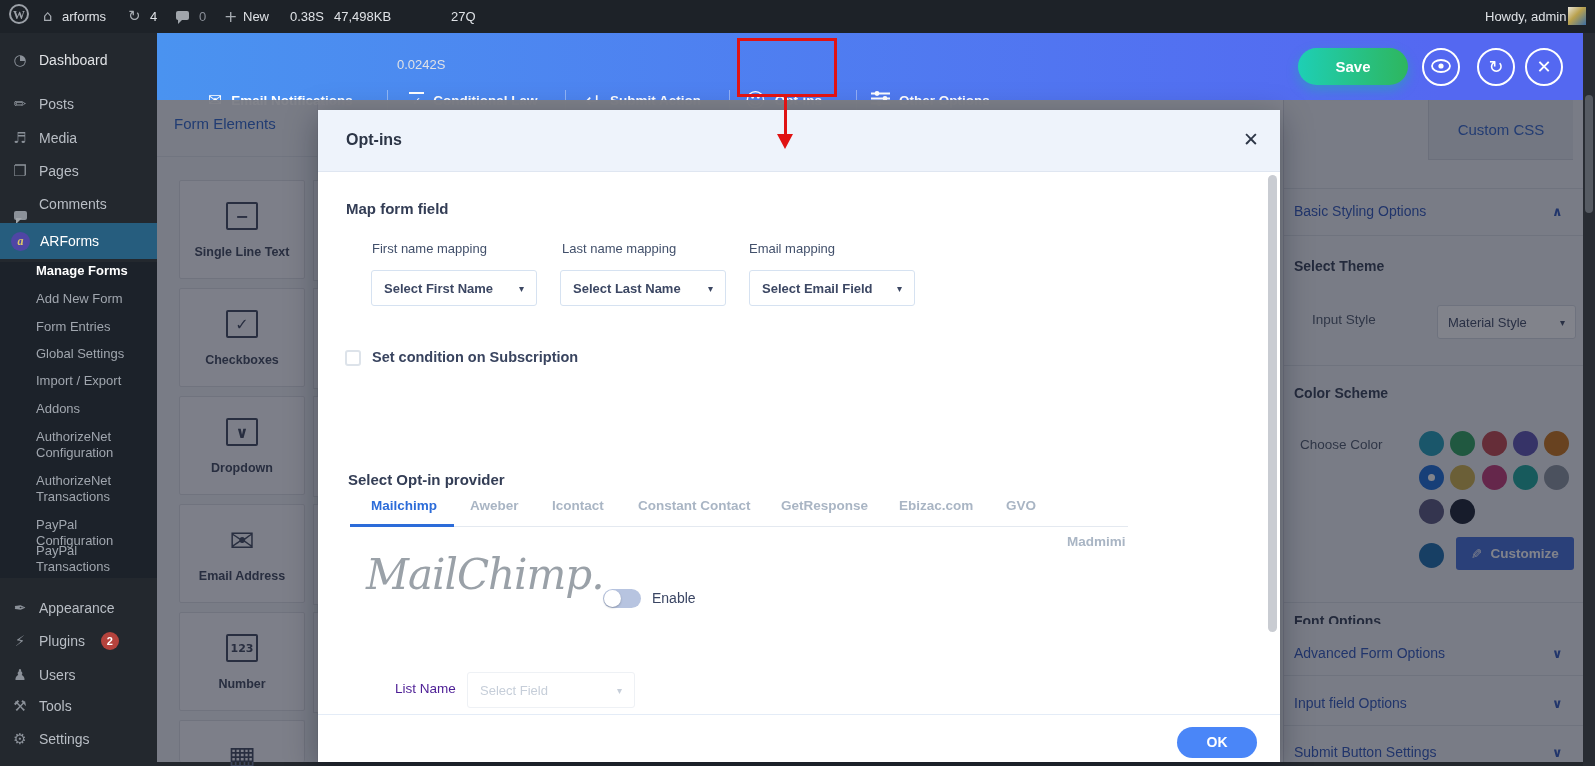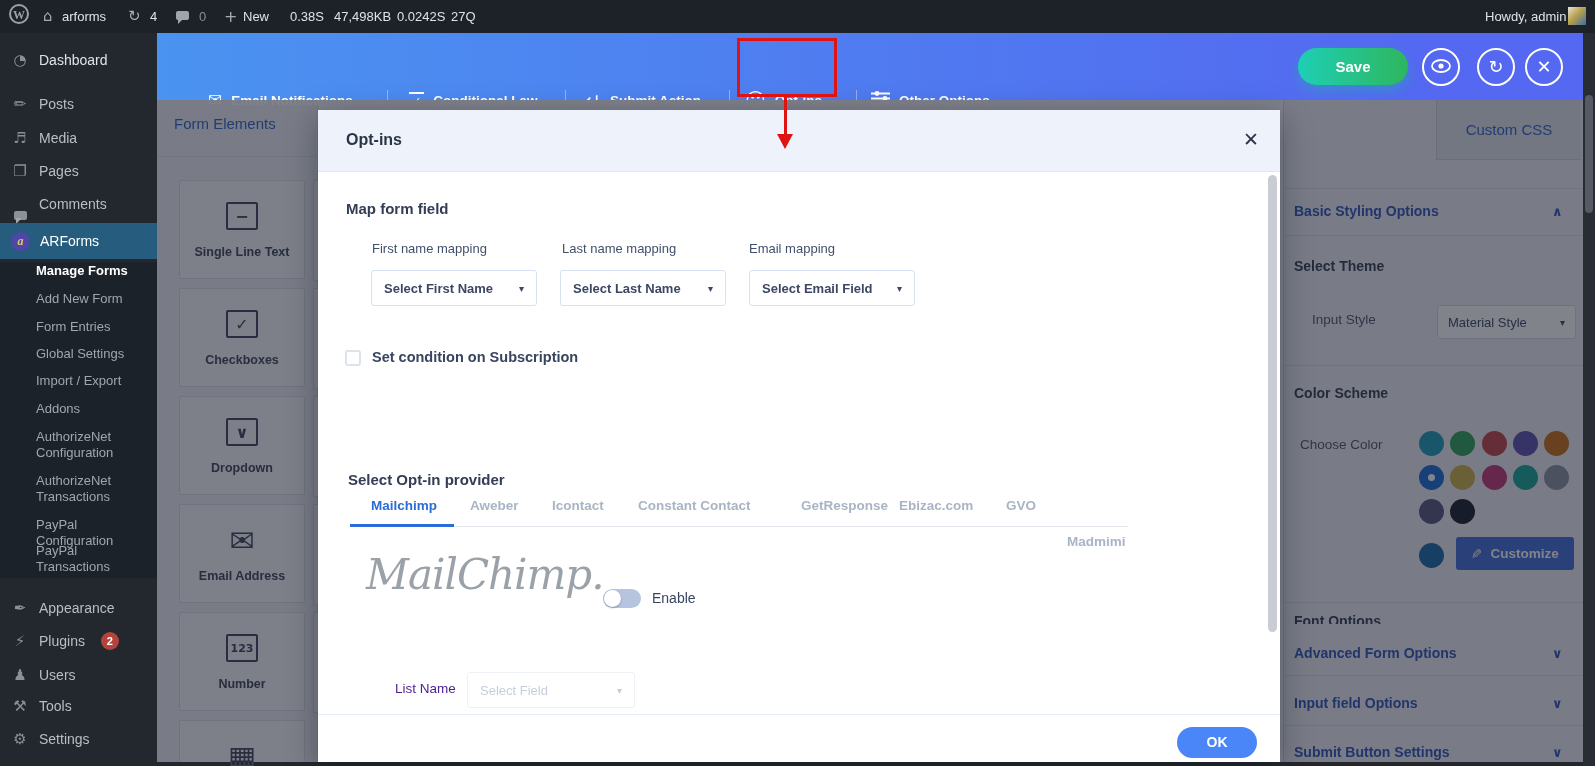--- a/index.html
+++ b/index.html
@@ -59,21 +59,21 @@
   .tile-label{color:#3b4359;font-weight:bold;font-size:12.5px;margin-top:7px;}
   .box-ico{width:32px;height:28px;border:2px solid #3b4359;border-radius:2px;display:flex;align-items:center;
            justify-content:center;font-weight:bold;box-sizing:border-box;font-family:"DejaVu Sans",sans-serif;}
   .sliver{position:absolute;left:156px;width:5px;background:#f6f7fa;border:1px solid #d9dce3;border-right:none;}
 
   
   .style-panel{position:absolute;left:1283px;top:100px;width:300px;height:662px;background:#eef0f4;z-index:3;
                border-left:1px solid #d3d6dd;box-sizing:border-box;}
   .sp-tab{position:absolute;top:0;height:60px;line-height:60px;text-align:center;color:#2e62c9;font-size:15px;}
   .sp-hr{position:absolute;left:0;width:300px;height:1px;background:#d7dbe2;}
-  .sp-acc{position:absolute;left:10px;color:#2a52b8;font-weight:bold;font-size:14px;white-space:nowrap;}
+  .sp-acc{position:absolute;left:10px;color:#2a52b8;font-weight:normal;font-size:14px;white-space:nowrap;}
   .sp-chev{position:absolute;left:268px;color:#2a52b8;font-weight:bold;font-size:13px;
            font-family:"DejaVu Sans",sans-serif;}
   .sp-head{position:absolute;left:10px;color:#303a50;font-weight:bold;font-size:14px;}
   .sp-label{position:absolute;color:#4a5568;font-size:13.5px;}
   .sp-select{position:absolute;height:34px;background:#fff;border:1px solid #d5dae2;border-radius:3px;
              display:flex;align-items:center;justify-content:space-between;padding:0 10px;box-sizing:border-box;
              color:#3c4763;font-size:13px;}
   .sw{position:absolute;width:25px;height:25px;border-radius:50%;}
   .sw-sel:after{content:'';position:absolute;left:9px;top:9px;width:7px;height:7px;border-radius:50%;background:#fff;}
   .customize{position:absolute;left:172px;top:437px;width:118px;height:33px;background:#3f6ad8;border-radius:3px;
@@ -128,21 +128,21 @@
     <span class="ab-item ico" style="left:43px;font-size:15px;color:#a7acb2;">⌂</span>
     <span class="ab-item" style="left:62px;">arforms</span>
     <span class="ab-item ico" style="left:128px;color:#a7acb2;font-size:15px;">↻</span>
     <span class="ab-item" style="left:150px;">4</span>
     <span class="ab-item bubble abs" style="left:176px;"></span>
     <span class="ab-item" style="left:199px;color:#8a8f98;">0</span>
     <span class="ab-item ico" style="left:224px;font-size:16px;color:#a7acb2;">+</span>
     <span class="ab-item" style="left:243px;">New</span>
     <span class="ab-item" style="left:290px;">0.38S</span>
     <span class="ab-item" style="left:334px;">47,498KB</span>
-    <span class="ab-item" style="left:397px;">0.0242S</span>
+    <span class="ab-item" style="left:397px;margin-top:48px;">0.0242S</span>
     <span class="ab-item" style="left:451px;">27Q</span>
     <span class="ab-item" style="left:1485px;">Howdy, admin</span>
     <span class="abs" style="left:1568px;top:7px;width:18px;height:18px;background:linear-gradient(135deg,#e8e4d8,#b9a14d 45%,#3b6ea5);"></span>
   </div>
 
   <div class="sidebar">
     <div class="sb-item" style="top:12px;">
       <span class="sb-ico">◔</span>
       <span>Dashboard</span>
     </div>
@@ -301,21 +301,21 @@
     </div>
 
     <div class="sliver" style="top:80px;height:99px;"></div>
     <div class="sliver" style="top:188px;height:99px;"></div>
     <div class="sliver" style="top:296px;height:99px;"></div>
     <div class="sliver" style="top:404px;height:99px;"></div>
     <div class="sliver" style="top:512px;height:99px;"></div>
   </div>
 
   <div class="style-panel">
-    <div class="sp-tab" style="left:152px;width:145px;background:#e1e4ea;border-bottom:1px solid #cfd3db;border-left:1px solid #cfd3db;box-sizing:border-box;">Custom CSS</div>
+    <div class="sp-tab" style="left:144px;width:145px;background:#e1e4ea;border-bottom:1px solid #cfd3db;border-left:1px solid #cfd3db;box-sizing:border-box;">Custom CSS</div>
 
     <div class="sp-hr" style="top:88px;"></div>
     <div class="sp-acc" style="top:103px;">Basic Styling Options</div>
     <div class="sp-chev" style="top:104px;">∧</div>
     <div class="sp-hr" style="top:135px;"></div>
 
     <div class="sp-head" style="top:158px;">Select Theme</div>
     <div class="sp-label" style="left:16px;top:212px;margin-left:12px;">Input Style</div>
     <div class="sp-select" style="left:153px;top:205px;width:139px;">
       <span>Material Style</span>
@@ -386,21 +386,21 @@
 
     <div class="m-check"></div>
     <div class="m-h2" style="left:54px;top:239px;font-size:14.5px;color:#39445f;">Set condition on Subscription</div>
 
     <div class="m-h2" style="left:30px;top:361px;">Select Opt-in provider</div>
 
     <div class="mtab mtab-active" style="left:53px;">Mailchimp</div>
     <div class="mtab" style="left:152px;">Aweber</div>
     <div class="mtab" style="left:234px;">Icontact</div>
     <div class="mtab" style="left:320px;">Constant Contact</div>
-    <div class="mtab" style="left:483px;text-align:center;">GetResponse</div>
+    <div class="mtab" style="left:463px;text-align:center;">GetResponse</div>
     <div class="mtab" style="left:581px;">Ebizac.com</div>
     <div class="mtab" style="left:688px;">GVO</div>
     <div class="mtab" style="left:749px;margin-top:36px;">Madmimi</div>
 
     <div class="abs" style="left:32px;top:416px;width:778px;height:1px;background:#e4e9f0;"></div>
     <div class="abs" style="left:32px;top:414px;width:104px;height:3px;background:#2c6cd9;"></div>
 
     <div class="logo-script">MailChimp.</div>
     <div class="toggle">
         <div class="toggle-knob"></div>

